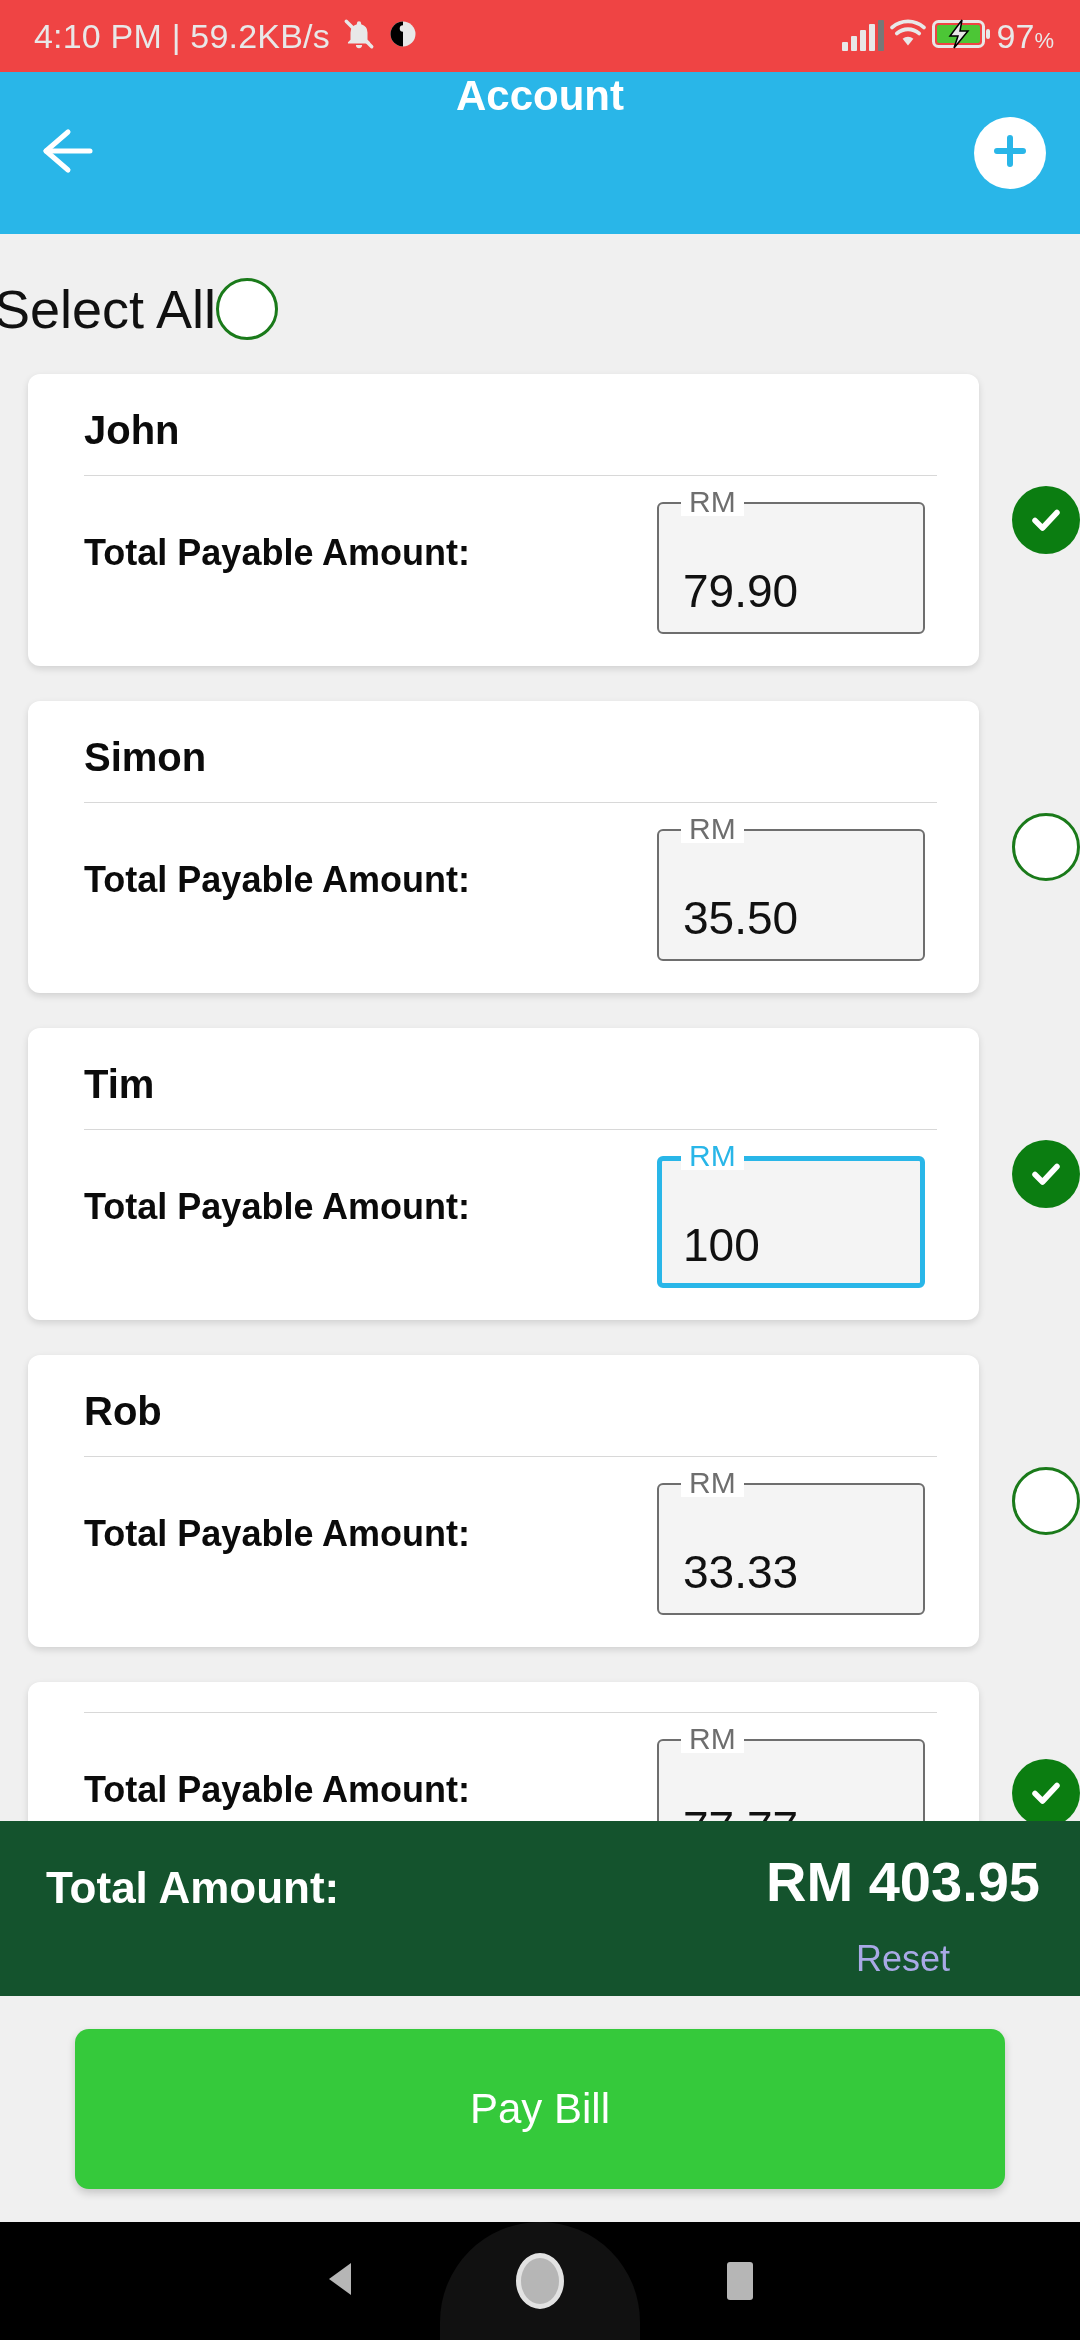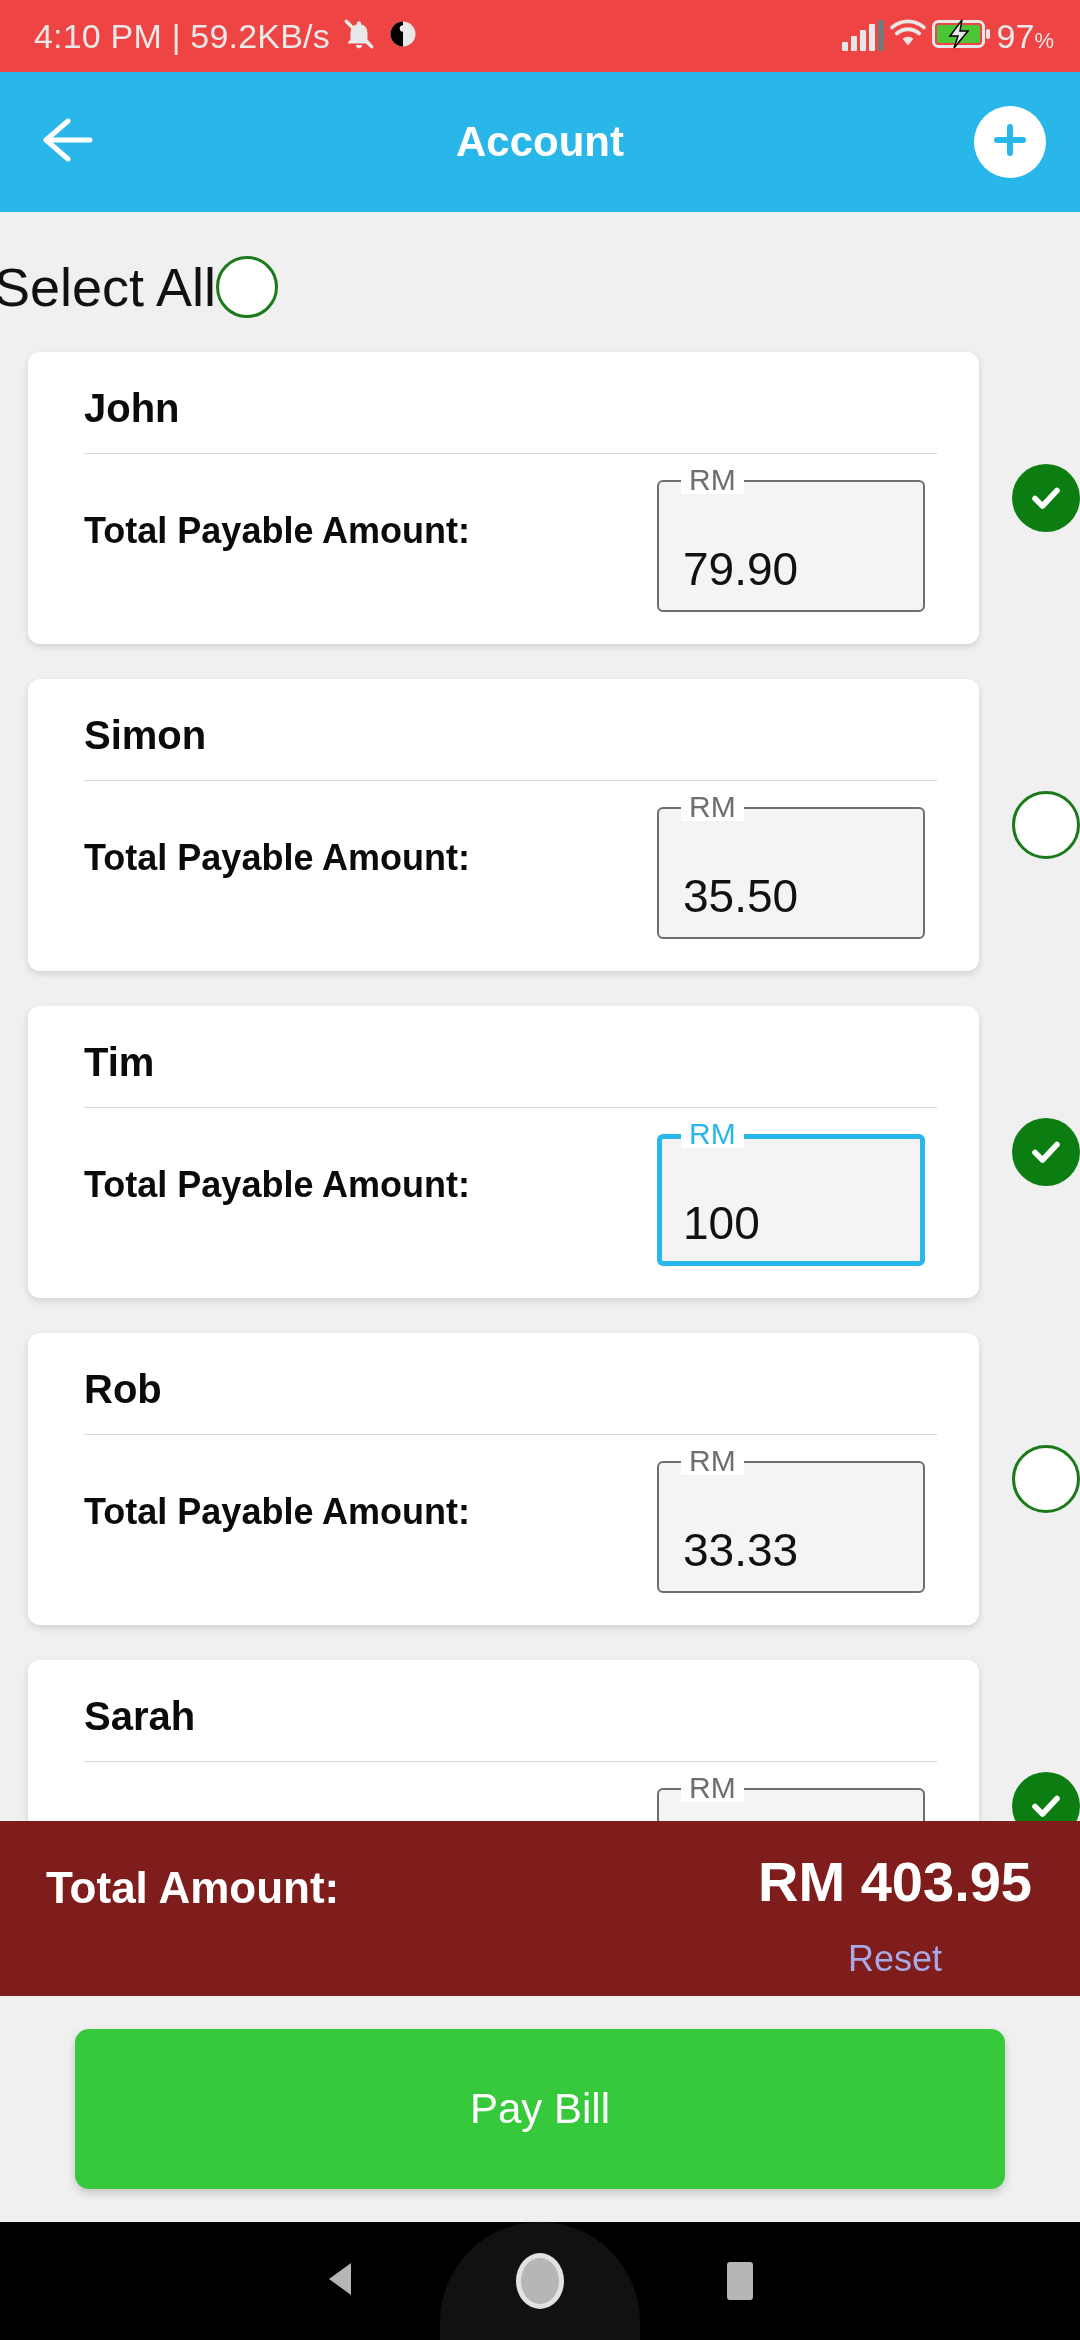--- a/index.html
+++ b/index.html
@@ -26,22 +26,22 @@
   .ic-signal{ display:flex; align-items:flex-end; gap:3px; height:30px; }
   .ic-signal i{ display:block; width:6px; background:#E8E8E8; border-radius:1px; }
   .ic-signal i:nth-child(1){ height:9px; }
   .ic-signal i:nth-child(2){ height:15px; }
   .ic-signal i:nth-child(3){ height:21px; }
   .ic-signal i:nth-child(4){ height:27px; }
   .ic-signal i:nth-child(5){ height:31px; background:#777; }
 
   
   .appbar{
-    height:140px; background:#29B6E8; position:relative;
-    display:flex; align-items:center;
+    height:162px; background:#29B6E8; position:relative;
+    display:flex; align-items:flex-start;
   }
   .back-btn{
     position:absolute; left:26px; top:50%; transform:translateY(-50%);
     width:80px; height:80px; display:flex; align-items:center; justify-content:center;
   }
   .appbar-title{
     width:100%; text-align:center; color:#fff;
     font-size:42px; font-weight:bold;
   }
   .add-btn{
@@ -104,22 +104,22 @@
     width:68px; height:68px; border-radius:50%;
     margin-left:33px; flex:none;
     display:flex; align-items:center; justify-content:center;
   }
   .check.on{ background:#0B7D11; }
   .check.off{ background:#fff; border:3px solid #1A7A1A; }
 
   
   .total-bar{
     position:absolute; left:0; right:0; top:1821px;
-    height:175px; background:#7f1d1d;
-    display:flex; align-items:flex-start; padding:32px 40px 0 46px;
+    height:175px; background:#14532d;
+    display:flex; align-items:flex-start; padding:32px 32px 0 46px;
   }
   .total-label{ font-size:44px; font-weight:bold; color:#fff; padding-top:10px; }
   .total-right{ margin-left:auto; text-align:center; padding-right:8px; }
   .total-amount{ font-size:56px; font-weight:bold; color:#fff; line-height:1.05; }
   .total-reset{ font-size:36px; color:#A9A9E6; margin-top:26px; }
 
   
   .paybill-wrap{
     position:absolute; left:0; right:0; top:1996px; height:226px;
     display:flex; align-items:center; justify-content:center;
@@ -278,21 +278,20 @@
             <span class="field-box"></span>
             <span class="field-notch">RM</span>
             <span class="field-val">33.33</span>
           </span>
         </div>
       </div>
       <span class="check off"></span>
     </div>
     <div class="row">
       <div class="card">
-        <div class="card-name">Sarah</div>
         <div class="card-divider"></div>
         <div class="card-body">
           <span class="pay-label">Total Payable Amount:</span>
           <span class="field">
             <span class="field-box"></span>
             <span class="field-notch">RM</span>
             <span class="field-val">77.77</span>
           </span>
         </div>
       </div>

